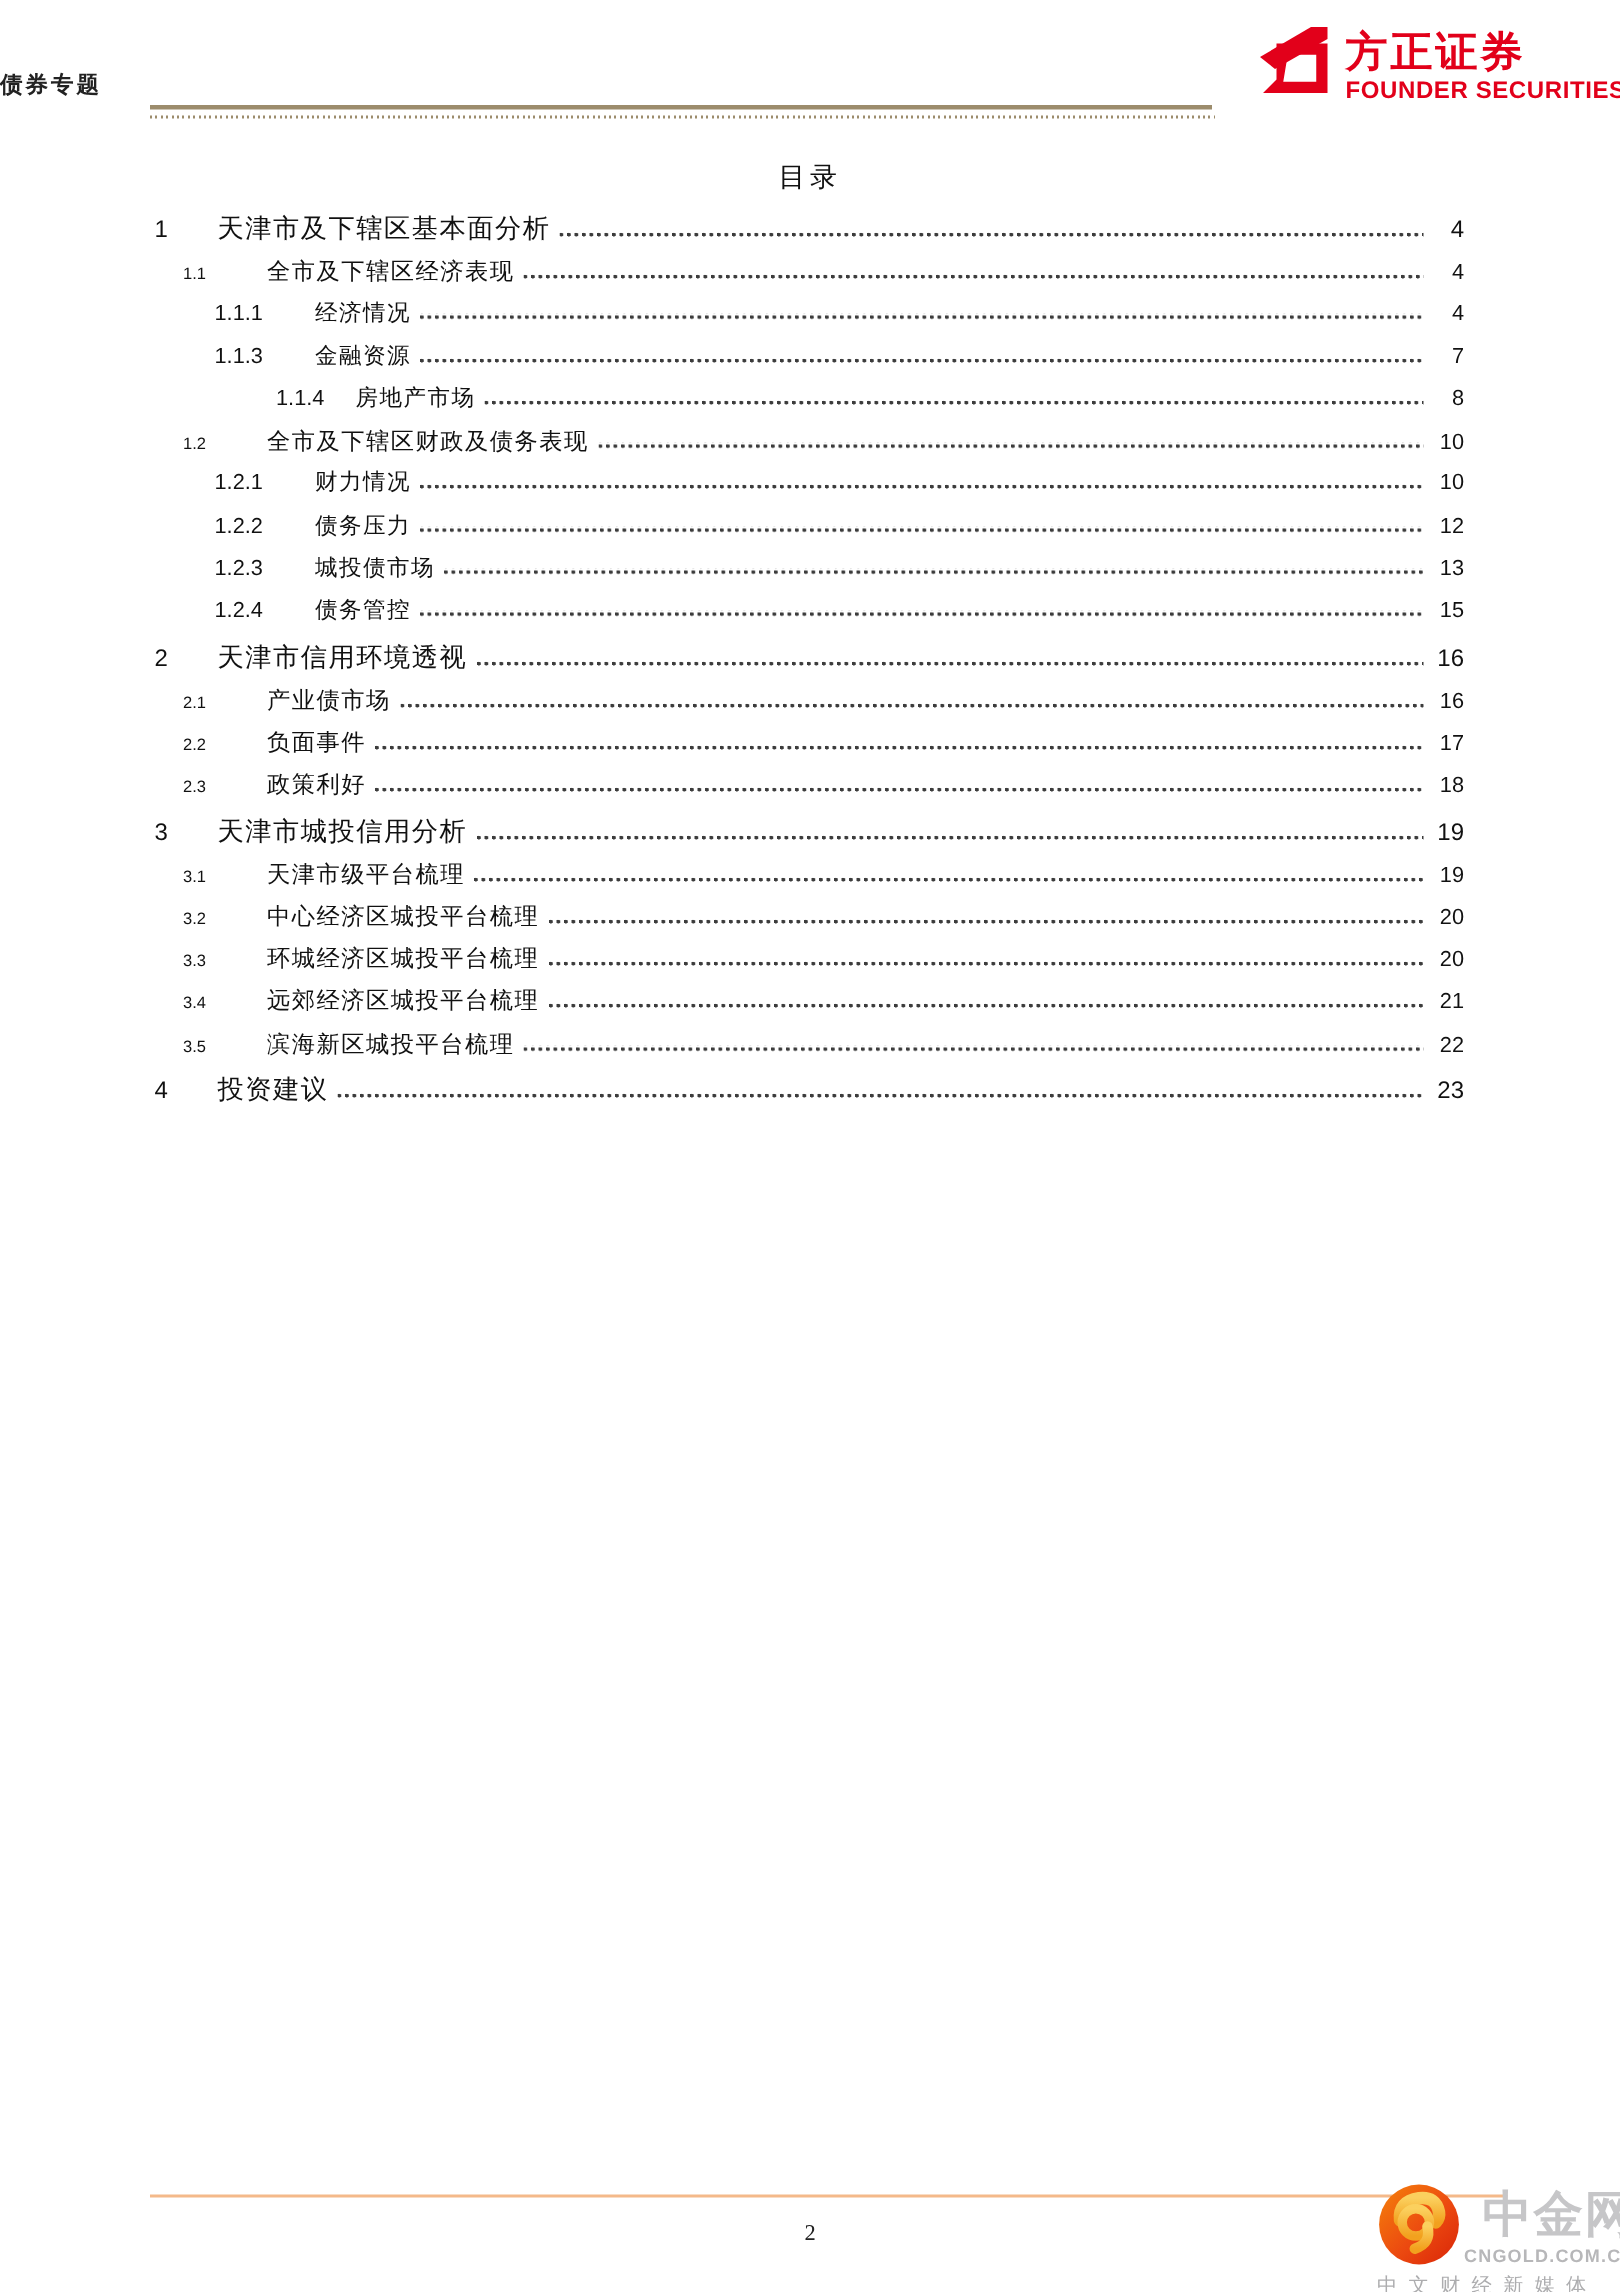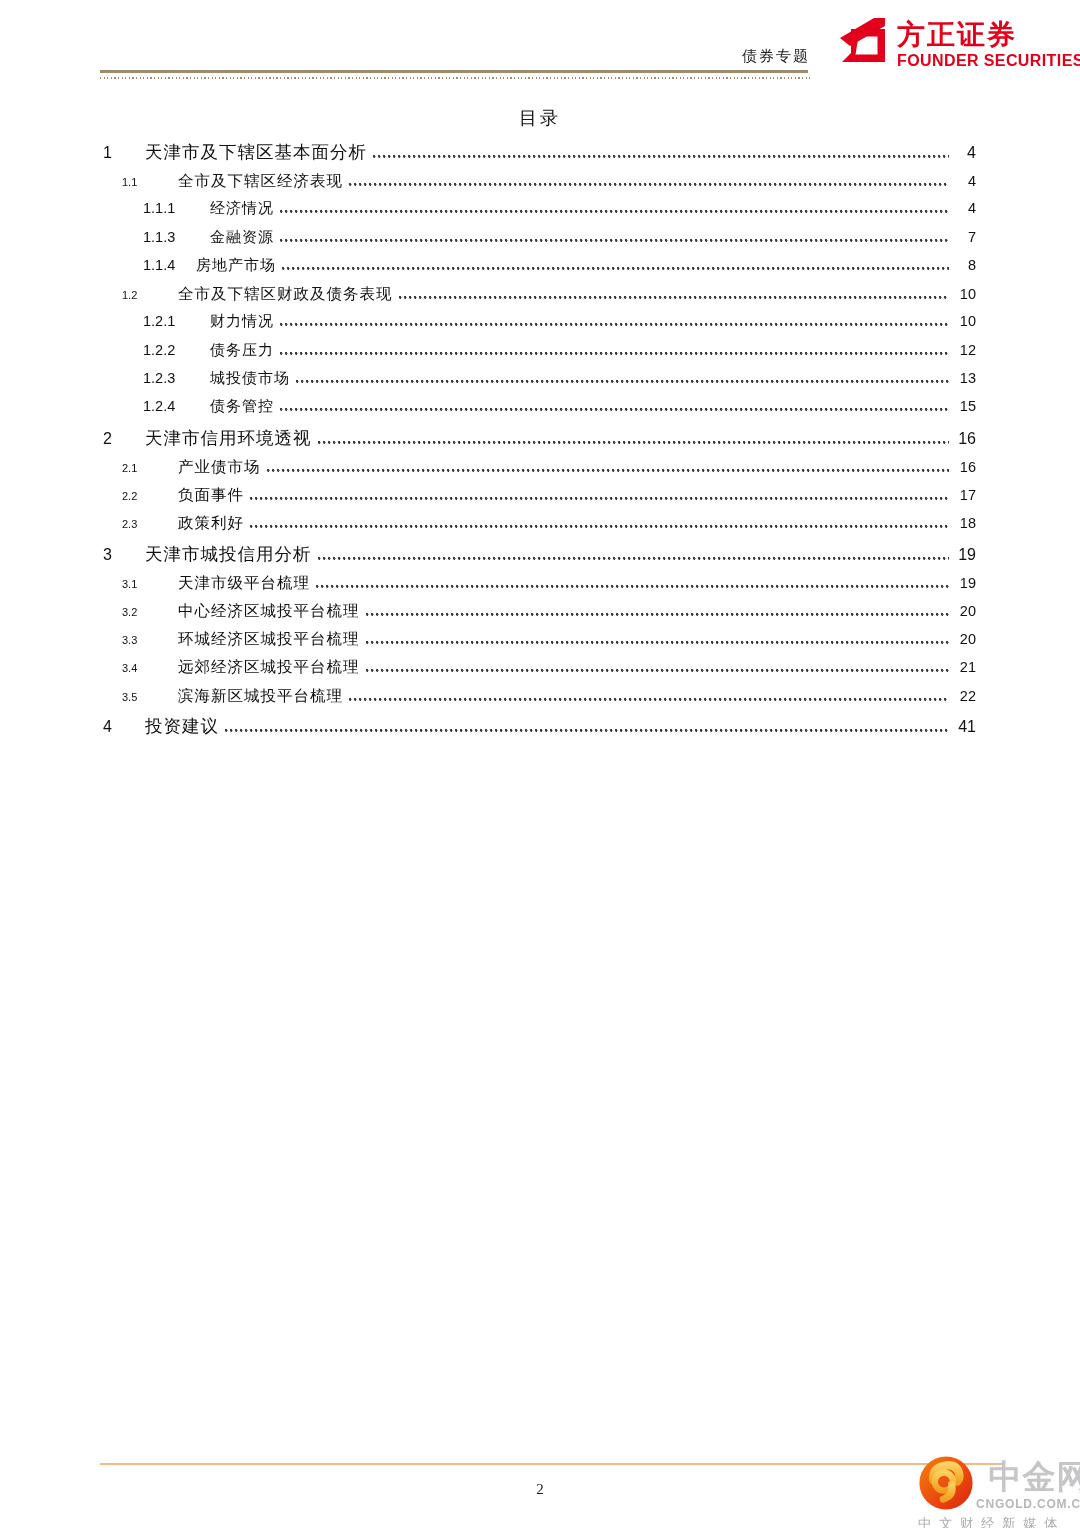--- a/index.html
+++ b/index.html
@@ -9,22 +9,22 @@
     --dot-color:#3c3c3c;
     --watermark-gray:#c6c6c8;
     --watermark-gray-dark:#adadaf;
   }
   *{margin:0;padding:0;box-sizing:border-box;}
   html,body{background:#ffffff;}
   body{font-family:"Liberation Serif",serif;color:#111;}
   .page{position:relative;width:1080px;height:1528px;background:#fff;overflow:hidden;margin:0 auto;}
 
   
-  .hdr-title{position:absolute;top:47px;left:0;width:810px;text-align:right;
-    font-size:15px;letter-spacing:2px;color:#222;}
+  .hdr-title{position:absolute;top:47px;left:0;width:810px;text-align:left;
+    font-size:15px;letter-spacing:2px;color:#222;font-weight:bold;}
   .hdr-rule-solid{position:absolute;top:70px;left:100px;width:708px;height:2.5px;
     background:var(--header-rule);}
   .hdr-rule-dotted{position:absolute;top:77px;left:100px;width:710px;height:1.6px;
     background-image:repeating-linear-gradient(90deg,var(--header-rule) 0 1.3px,transparent 1.3px 3.6px);}
   .brand{position:absolute;top:16px;left:832px;display:flex;align-items:flex-start;gap:7px;}
   .brand-text{display:flex;flex-direction:column;margin-top:4px;}
   .brand-cn{font-family:"Liberation Sans",sans-serif;font-weight:700;font-size:28px;
     line-height:30px;color:var(--brand-red);letter-spacing:2px;white-space:nowrap;}
   .brand-en{font-family:"Liberation Sans",sans-serif;font-weight:700;font-size:16px;
     color:var(--brand-red);letter-spacing:0.4px;margin-top:2px;white-space:nowrap;}
@@ -43,21 +43,21 @@
 
   .lvl-1{padding-left:3px;font-size:17.5px;height:31px;}
   .lvl-1 .num{width:42px;font-size:16px;}
   .lvl-1 .pg{font-size:16px;}
   .lvl-2{padding-left:22px;font-size:15.5px;}
   .lvl-2 .num{width:56px;font-size:11px;}
   .lvl-2 .pg{font-size:14.5px;}
   .lvl-3{padding-left:43px;font-size:15px;}
   .lvl-3 .num{width:67px;font-size:14.5px;}
   .lvl-3 .pg{font-size:14.5px;}
-  .lvl-3.tight .num{width:53px;}
+  .lvl-3.tight .num{width:53px;margin-left:41px;}
 
   
   .ftr-rule{position:absolute;top:1463px;left:100px;width:905px;height:2px;
     background:var(--footer-rule);}
   .ftr-pagenum{position:absolute;top:1481px;left:0;width:1080px;text-align:center;
     font-size:15px;color:#222;}
   .cngold{position:absolute;top:1450px;left:918px;width:158px;}
   .cngold-row{display:flex;align-items:flex-end;}
   .cngold-icon{flex:0 0 auto;margin-top:5px;}
   .cngold-stack{display:flex;flex-direction:column;align-items:flex-end;margin-left:2px;}
@@ -207,21 +207,21 @@
       <div class="toc-row lvl-2">
       <span class="num">3.5</span>
       <span class="t">滨海新区城投平台梳理</span>
       <span class="leader"></span>
       <span class="pg">22</span>
     </div>
       <div class="toc-row lvl-1">
       <span class="num">4</span>
       <span class="t">投资建议</span>
       <span class="leader"></span>
-      <span class="pg">41</span>
+      <span class="pg">23</span>
     </div>
     </nav>
 
   <div class="ftr-rule"></div>
   <div class="ftr-pagenum">2</div>
 
   <div class="cngold">
     <div class="cngold-row">
       <svg class="cngold-icon" width="56" height="56" viewBox="0 0 80 80">
         <defs>

